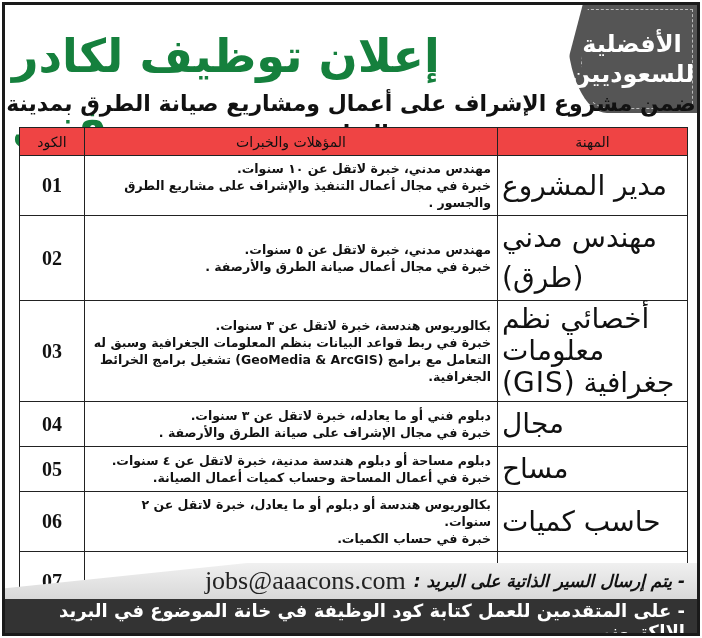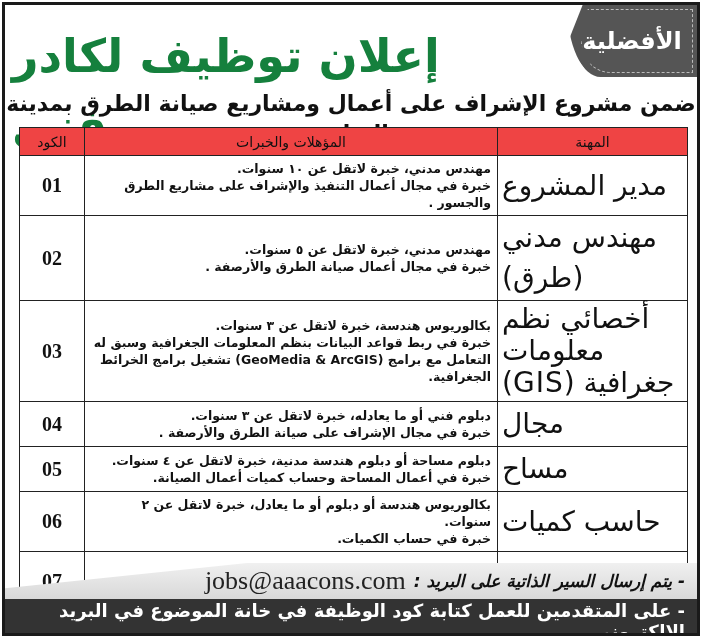--- a/index.html
+++ b/index.html
@@ -5,21 +5,21 @@
     * { box-sizing: border-box; margin: 0; padding: 0; }
     html, body { width: 702px; height: 638px; background: #ffffff; overflow: hidden; }
     body { font-family: "DejaVu Sans", "Liberation Sans", sans-serif; color: #111; position: relative; }
     .frame {
       position: absolute; left: 2px; top: 2px; width: 698px; height: 634px;
       border: 3px solid #1a1a1a; background: #fff; overflow: hidden;
     }
     
     .header { position: absolute; left: 0; top: 0; width: 692px; height: 88px; }
     .badge {
-      position: absolute; right: 0; top: 0; width: 130px; height: 72px;
+      position: absolute; right: 0; top: 0; width: 130px; height: 108px;
       background: #555; border-bottom-left-radius: 40px 86px;
       clip-path: polygon(12% 0, 100% 0, 100% 100%, 18% 100%, 0 55%);
       display: flex; flex-direction: column; align-items: center; justify-content: center;
     }
     .badge::before {
       content: ""; position: absolute; left: 14px; top: 4px; right: 4px; bottom: 4px;
       border: 1px dashed #bbb; border-radius: 0 0 0 30px;
       clip-path: polygon(6% 0, 100% 0, 100% 100%, 12% 100%, 0 55%);
     }
     .badge span {
@@ -69,20 +69,21 @@
     }
   </style>
 </head>
 <body>
 
 <div class="frame">
 
   <div class="header">
     <div class="badge">
       <span>الأفضلية</span>
+      <span>للسعوديين</span>
     </div>
     <div class="main-title">إعلان توظيف لكادر فني</div>
     <div class="subtitle">ضمن مشروع الإشراف على أعمال ومشاريع صيانة الطرق بمدينة الرياض</div>
   </div>
 
   <table class="table">
     <colgroup>
       <col class="col-title">
       <col class="col-qual">
       <col class="col-code">

